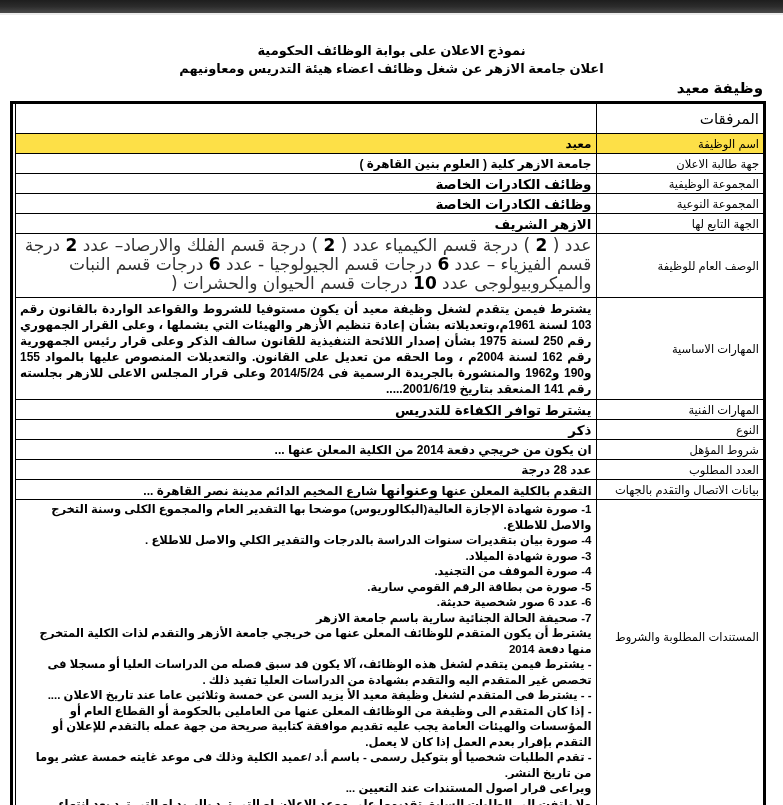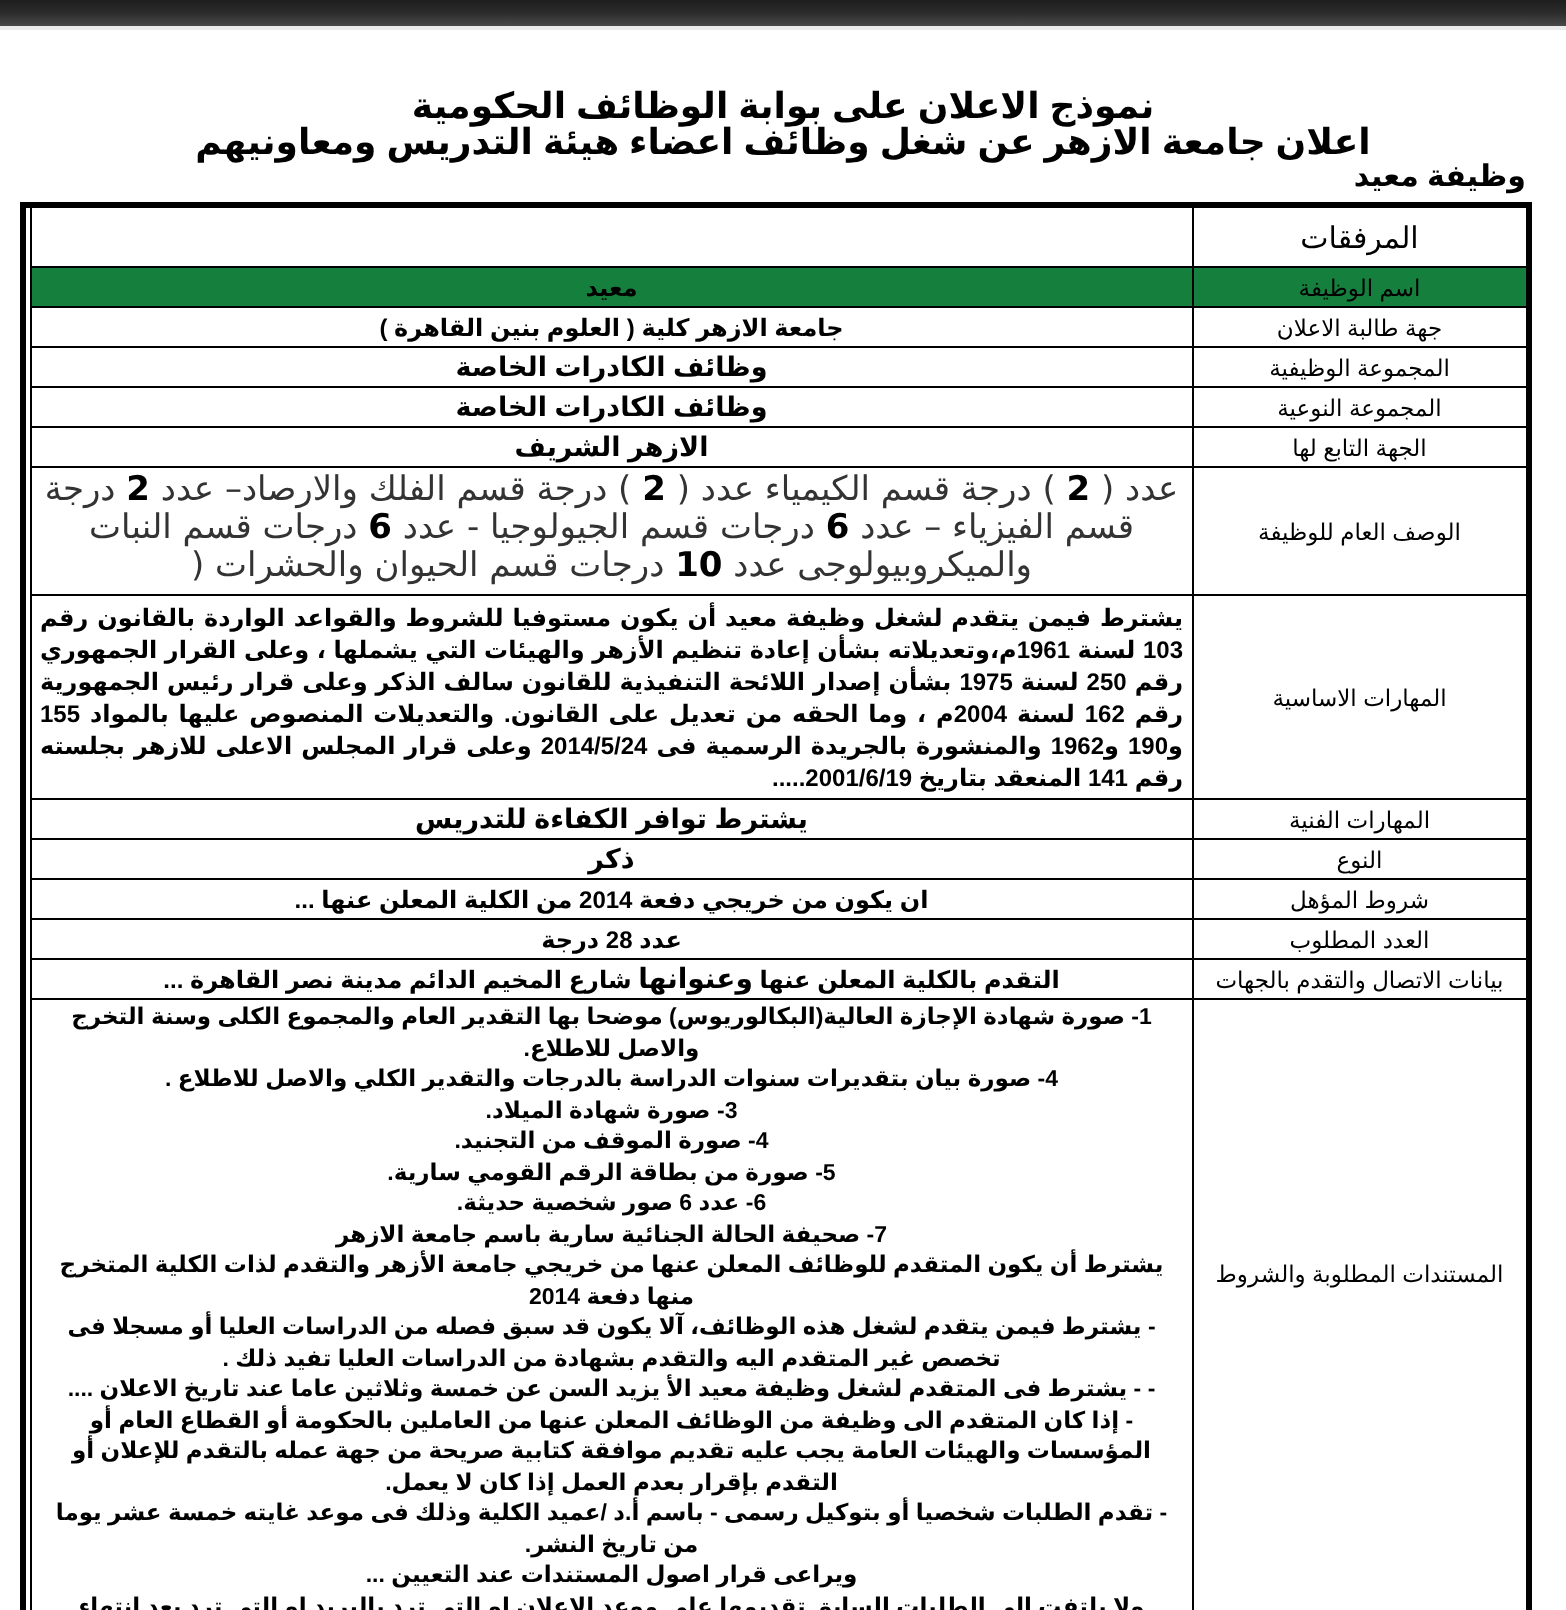--- a/index.html
+++ b/index.html
@@ -13,21 +13,21 @@
   .topbar {
     position: absolute; left: 0; top: 0; width: 783px; height: 13px;
     background: linear-gradient(#1e1e1e 0%, #2c2c2c 50%, #4a4a4a 100%);
   }
   .topbar-shadow {
     position: absolute; left: 0; top: 13px; width: 783px; height: 2px;
     background: #ececec;
   }
   .heading {
     position: absolute; left: 0; width: 783px; text-align: center;
-    direction: rtl; font-weight: bold; font-size: 18px;
+    direction: rtl; font-weight: bold; font-size: 13px;
   }
   .h1 { top: 43px; }
   .h2 { top: 61px; }
   .job-title {
     position: absolute; right: 20px; top: 79px;
     direction: rtl; font-weight: bold; font-size: 15px;
   }
   .table-wrap {
     position: absolute; left: 10px; top: 101px; width: 756px;
     border: 3px solid #000;
@@ -39,33 +39,32 @@
   }
   table {
     width: 100%; border-collapse: collapse; direction: rtl;
     table-layout: fixed;
   }
   td {
     border: 1px solid #000;
     padding: 1px 4px;
     vertical-align: middle;
     font-size: 11px;
-    text-align: center;
   }
   tr td:first-child { border-right: none; }
   tr:first-child td { border-top: none; }
   tr:last-child td { border-bottom: none; }
   tr td:last-child { border-left: none; }
   col.label-col { width: 167px; }
   .lbl { font-weight: normal; font-size: 11.5px; }
   .val { font-weight: bold; font-size: 12px; }
   .val-lg { font-weight: bold; font-size: 13.5px; }
   .hdr td { height: 27px; font-size: 15px; }
   .hdr .lbl { font-size: 15px; }
-  .blue td { background: #15803d; height: 17px; }
+  .blue td { background: #fde047; height: 17px; }
   .r18 td { height: 17px; }
   .desc { font-weight: normal; font-size: 17px; line-height: 19px; color: #333; font-family: "DejaVu Sans", sans-serif; }
   .desc b { color: #000; }
   .desc-row td { height: 60px; vertical-align: top; padding-top: 2px; }
   .desc-row td.lbl { vertical-align: middle; }
   .just { text-align: justify; text-align-last: right; line-height: 16px; }
   .docs { line-height: 15.5px; font-size: 11.5px; font-weight: bold; vertical-align: top; padding-top: 2px; }
   .docs-row td { height: 318px; }
   .docs-row td.lbl { vertical-align: top; padding-top: 130px; }
   .big-word { font-size: 14px; }

